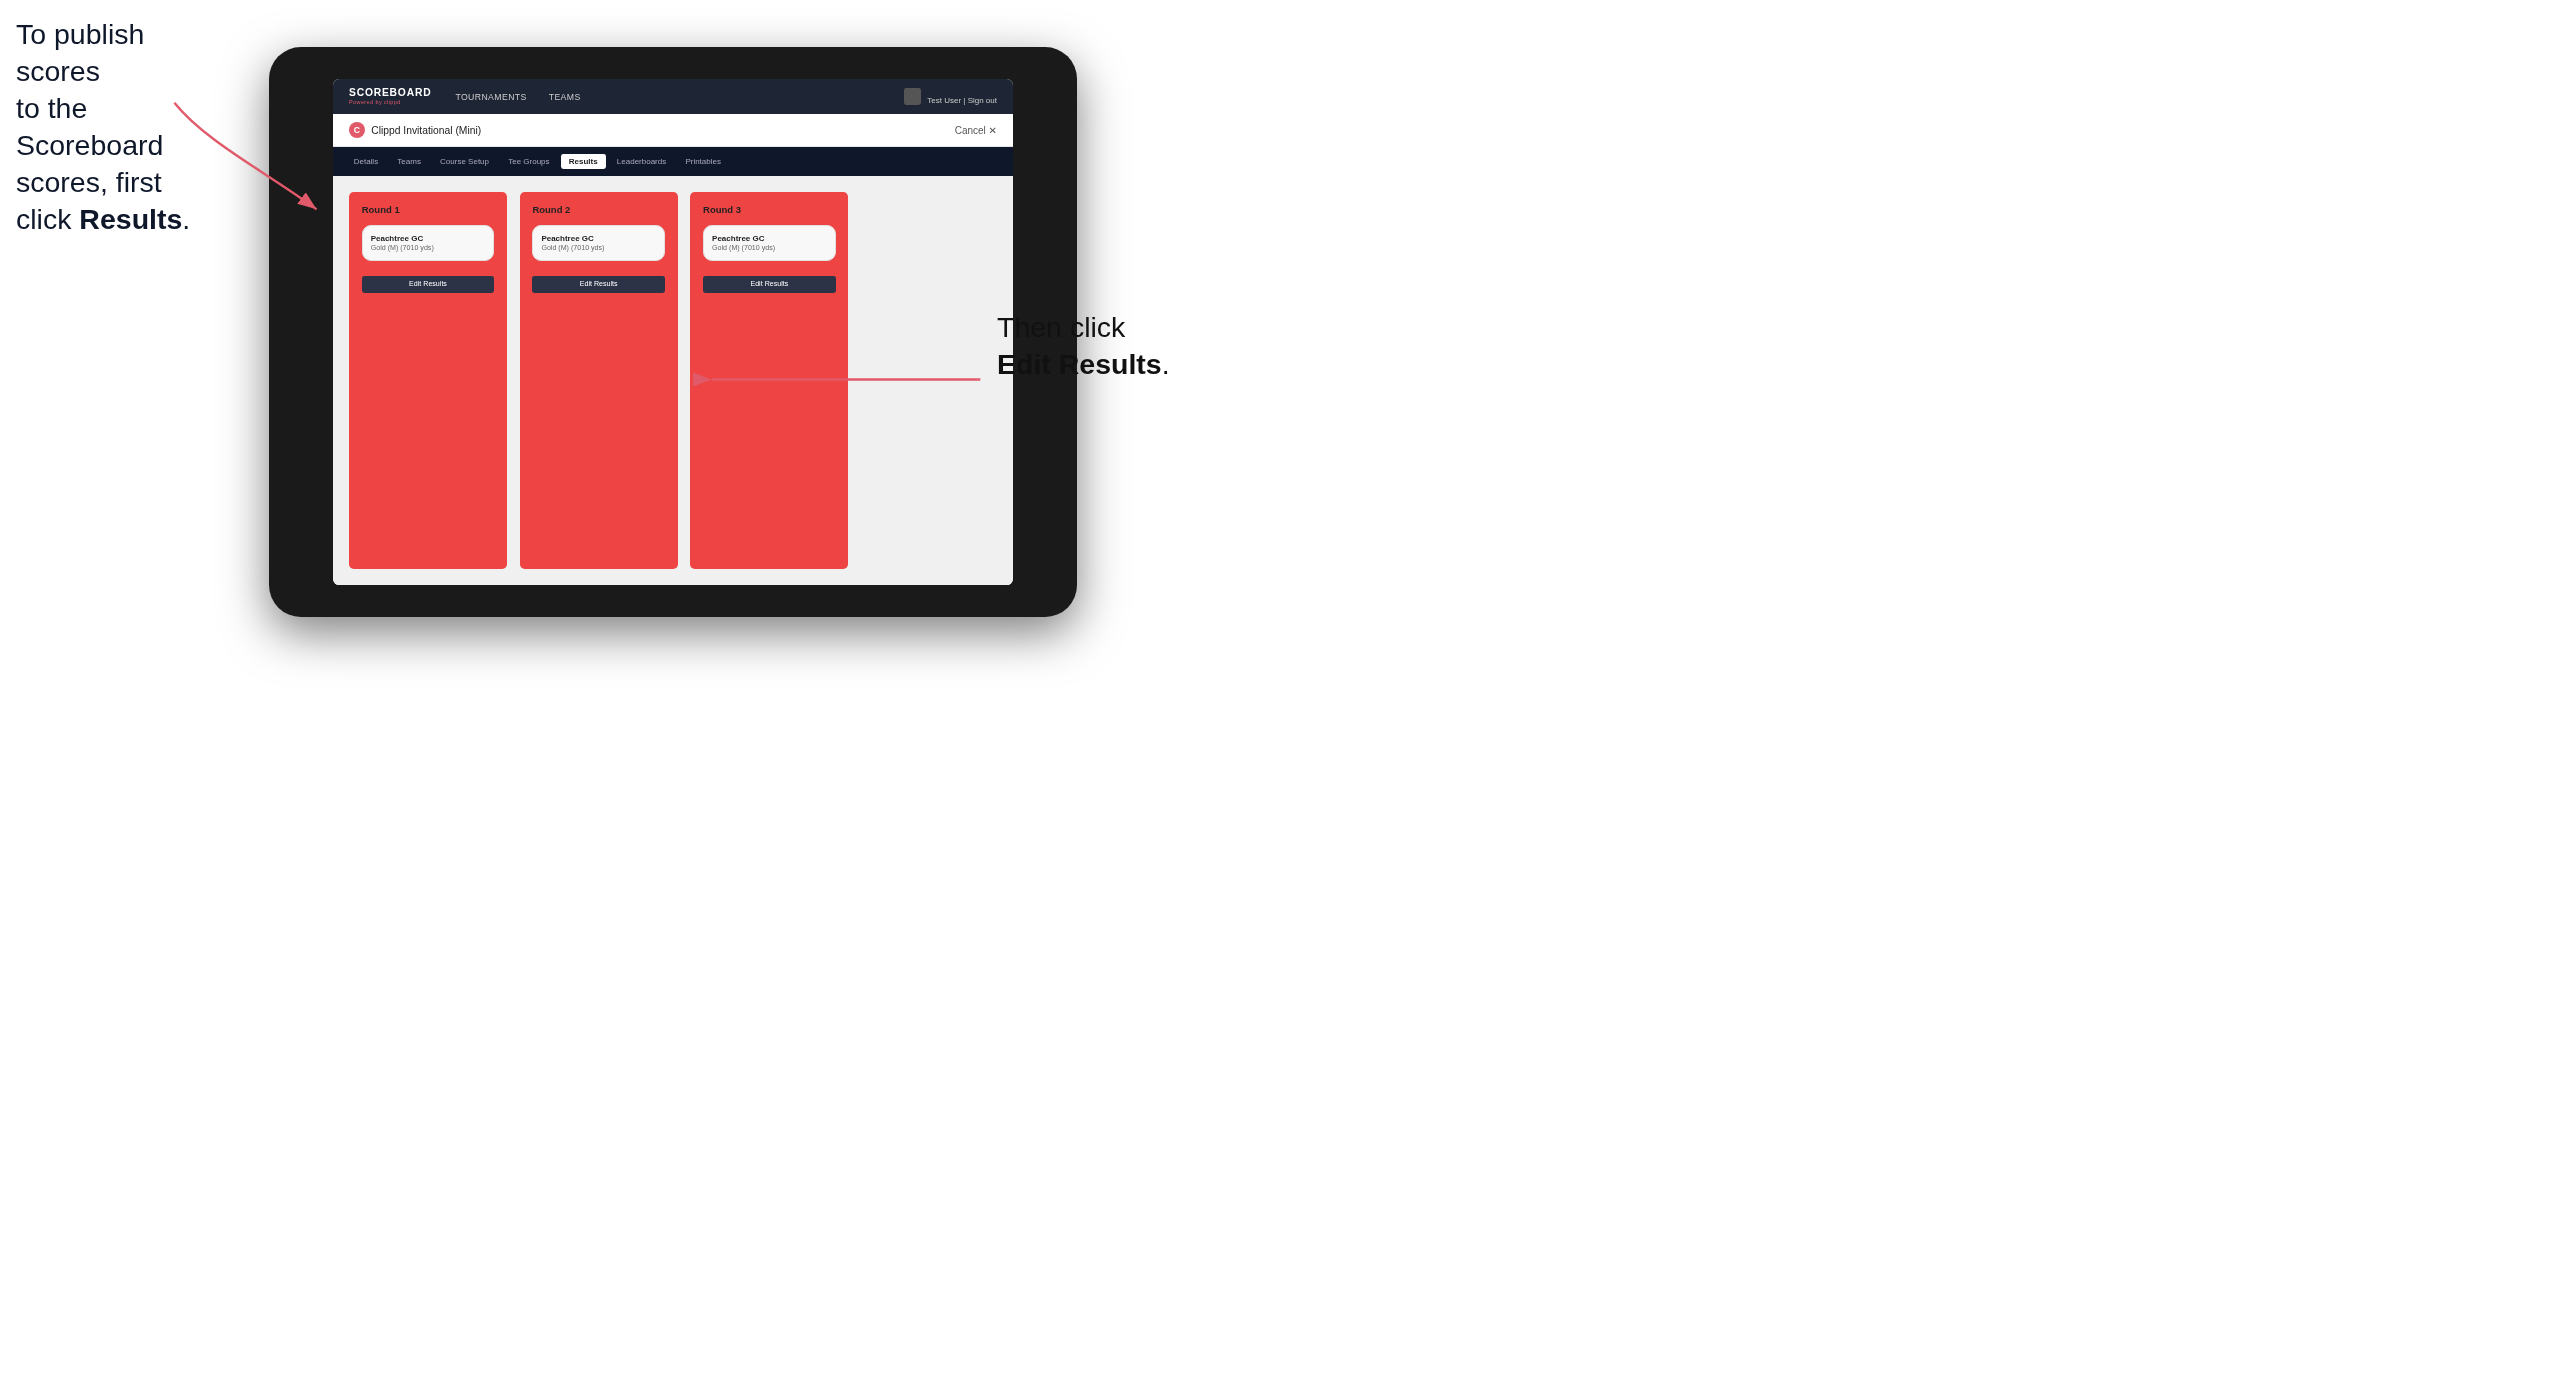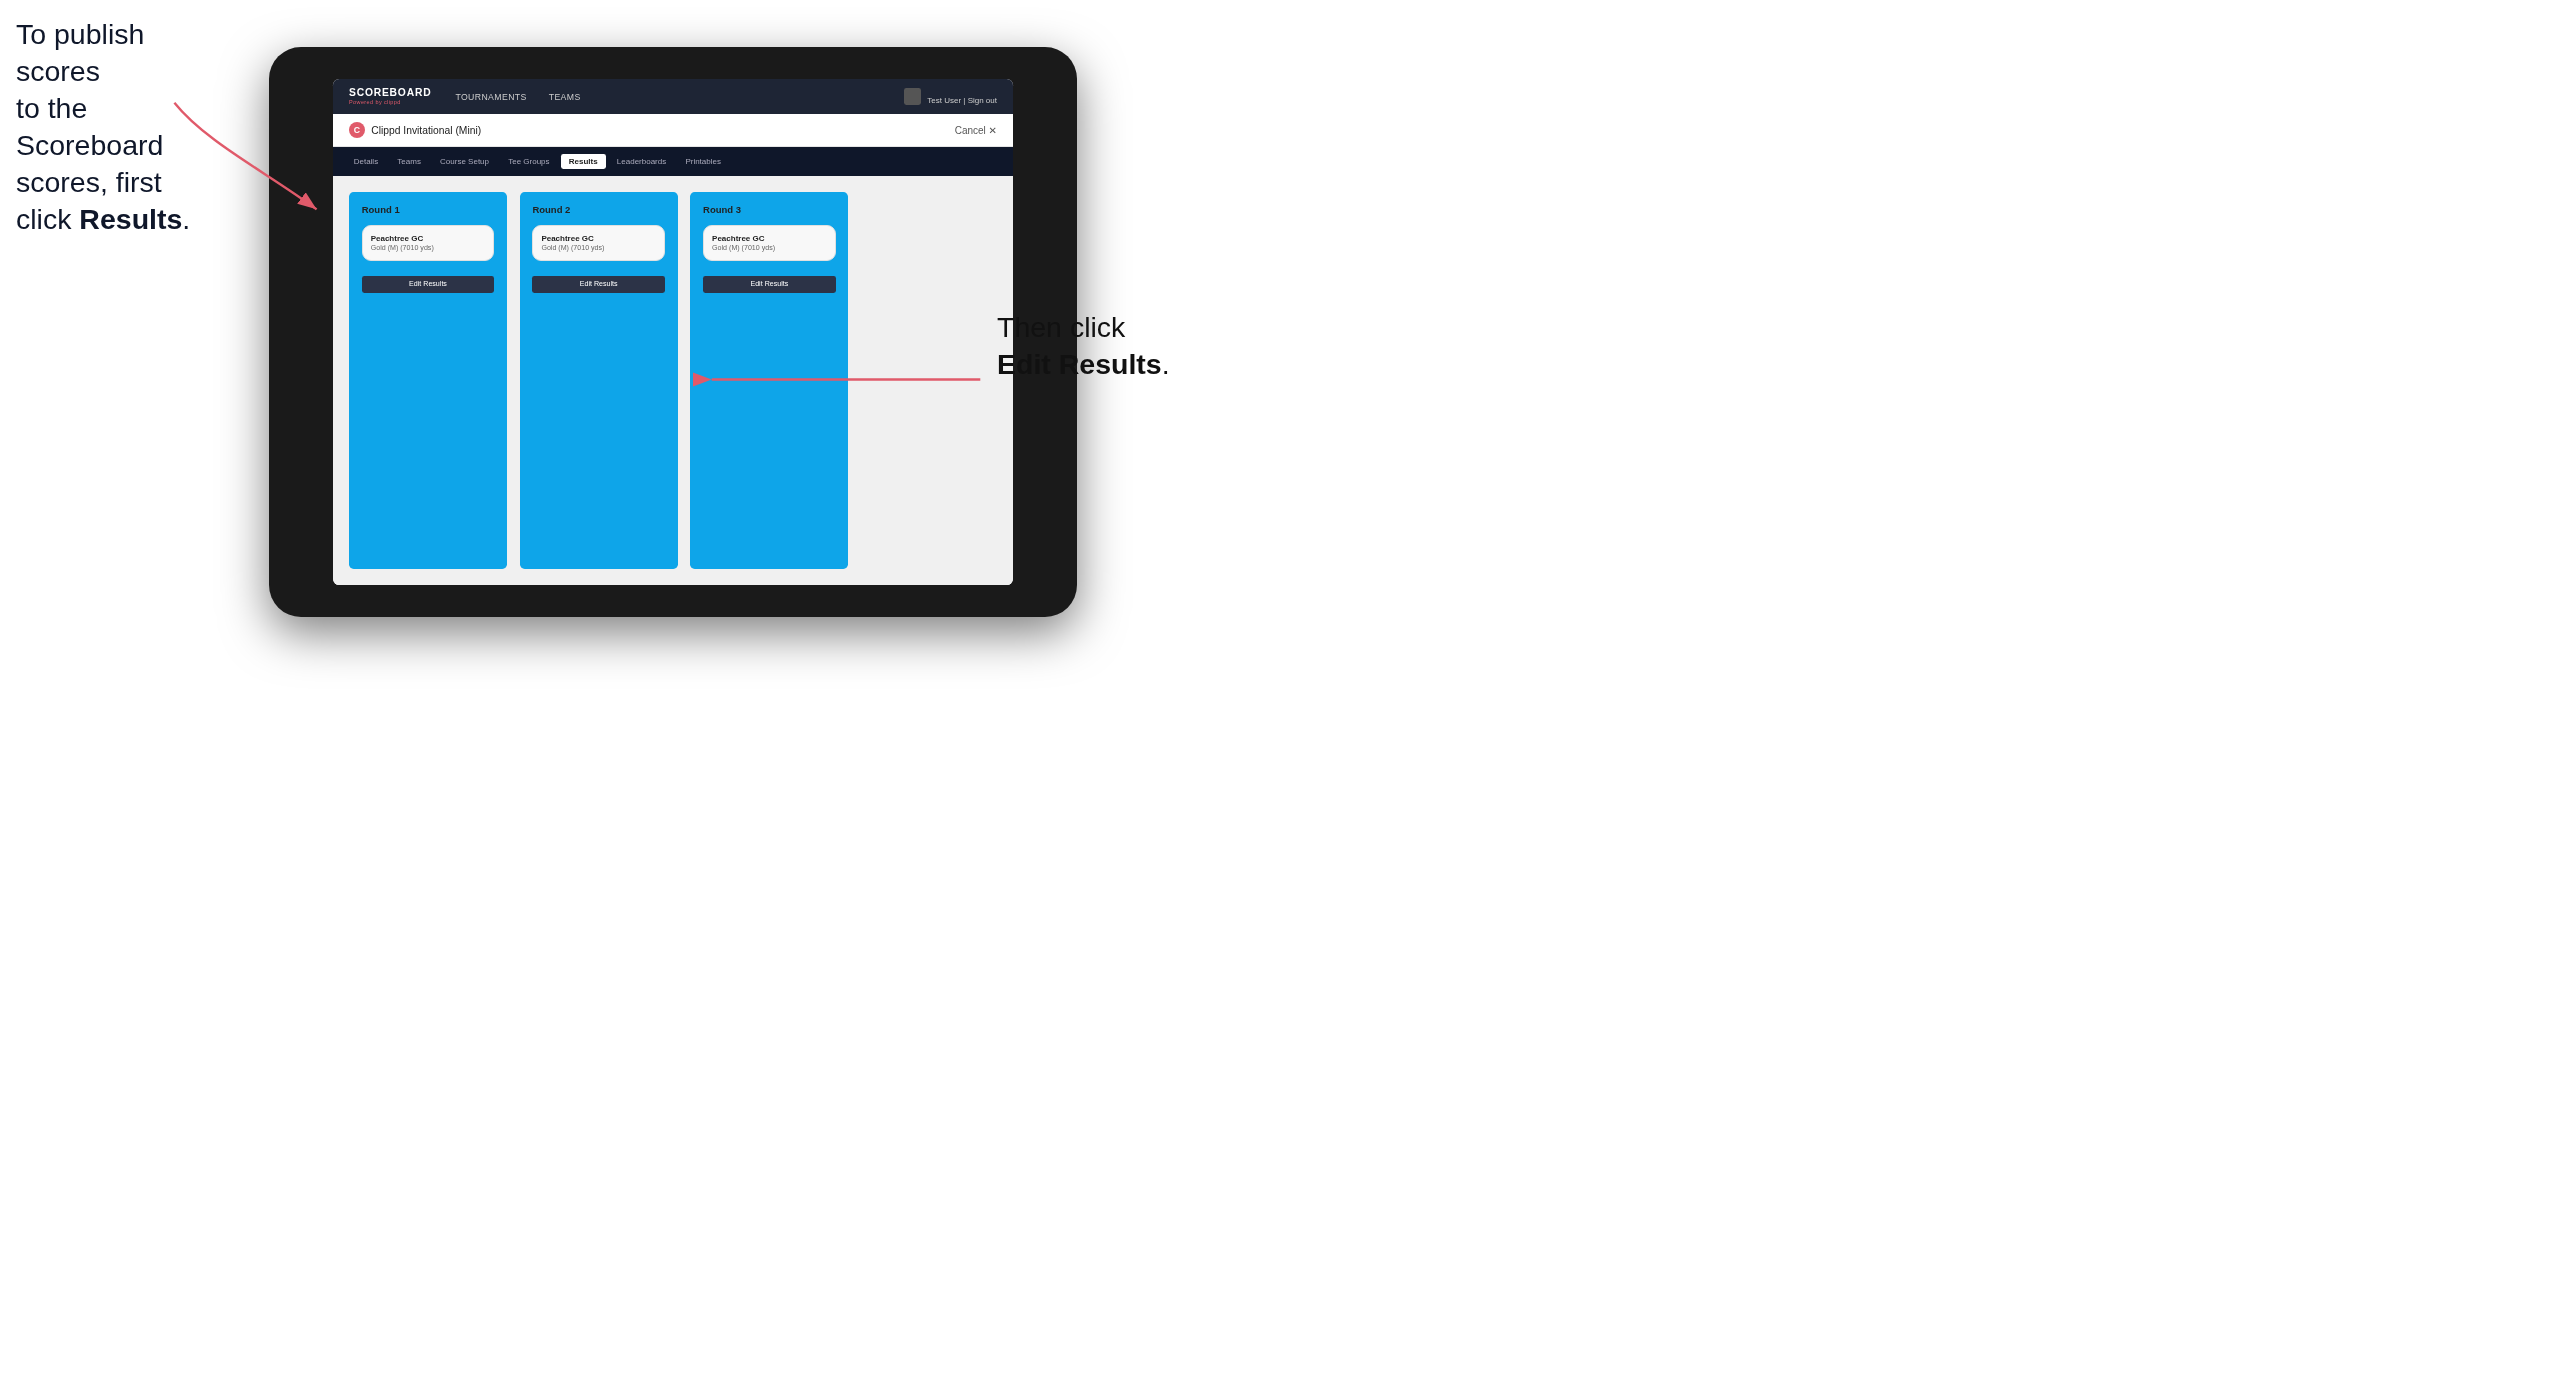--- a/index.html
+++ b/index.html
@@ -208,21 +208,21 @@
     .main-content {
       background: #f0f0f0;
       flex: 1;
       padding: 16px;
       display: flex;
       gap: 12.7px;
     }
 
     
     .round-card {
-      background: #0ea5e9;
+      background: #ef4444;
       border-radius: 4.7px;
       padding: 12.7px;
       width: 158px;
       flex-shrink: 0;
     }
 
     .round-title {
       font-size: 9.5px;
       font-weight: 600;
       color: #222;

